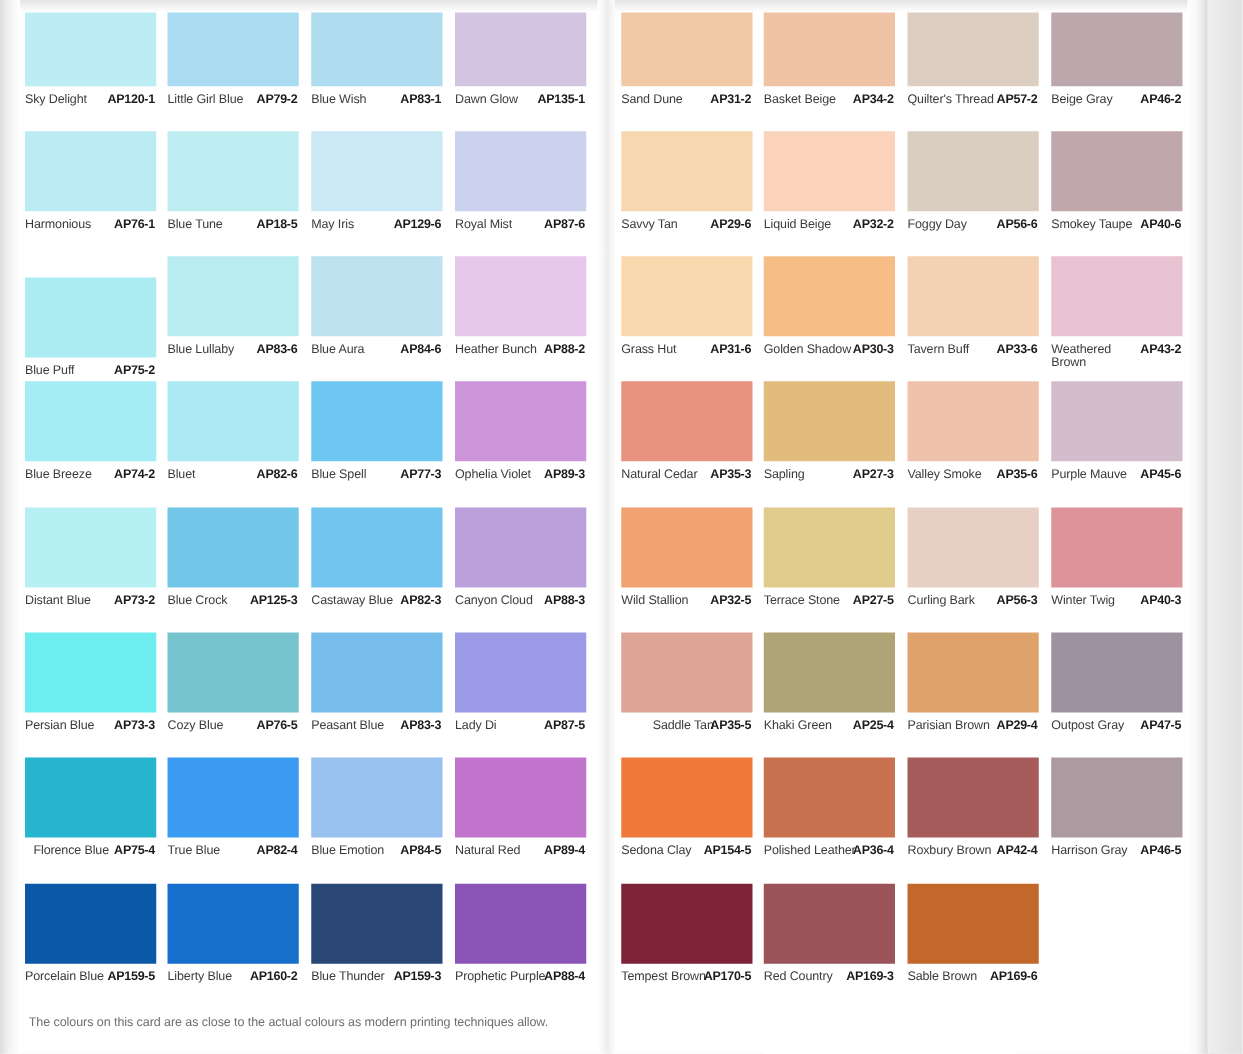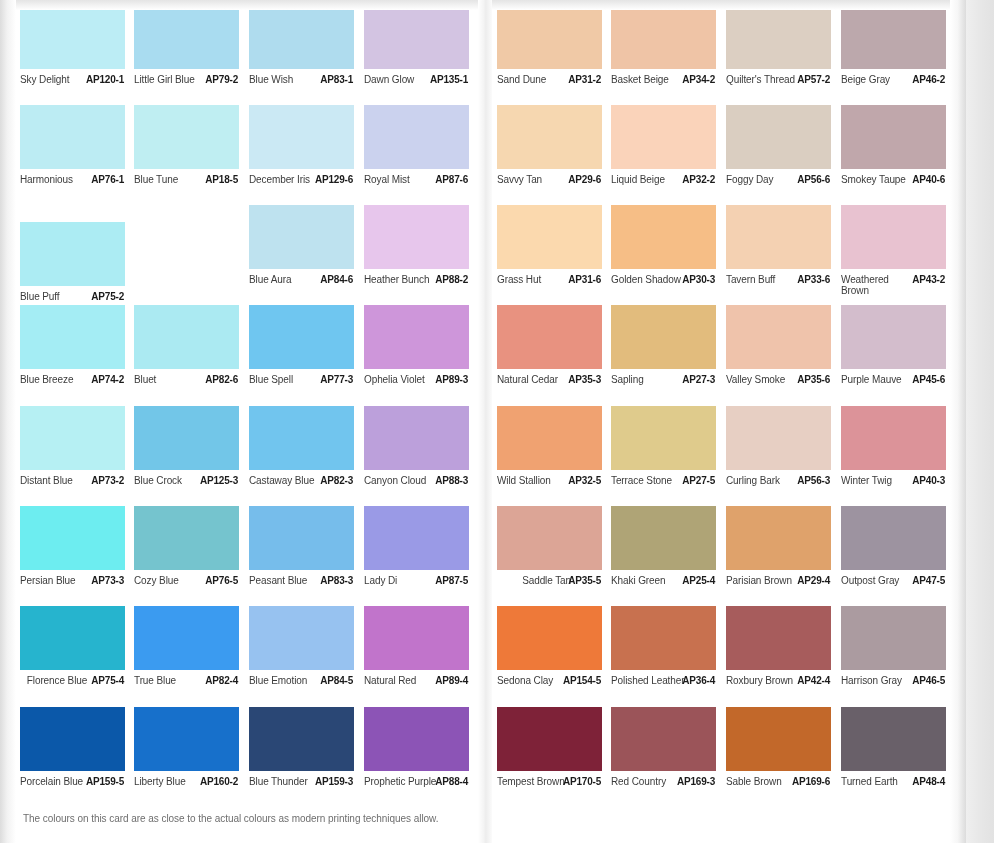--- a/index.html
+++ b/index.html
@@ -191,21 +191,21 @@
       <div class="swatch-cell" style="left: 134px; top: 105px;">
         <div class="chip" style="background: rgb(191, 238, 242);"></div>
         <div class="caption">
           <div class="c-name">Blue Tune</div>
           <div class="c-code">AP18-5</div>
         </div>
       </div>
       <div class="swatch-cell" style="left: 249px; top: 105px;">
         <div class="chip" style="background: rgb(203, 233, 244);"></div>
         <div class="caption">
-          <div class="c-name">December Iris</div>
+          <div class="c-name">May Iris</div>
           <div class="c-code">AP129-6</div>
         </div>
       </div>
       <div class="swatch-cell" style="left: 364px; top: 105px;">
         <div class="chip" style="background: rgb(203, 210, 238);"></div>
         <div class="caption">
           <div class="c-name">Royal Mist</div>
           <div class="c-code">AP87-6</div>
         </div>
       </div>
@@ -237,20 +237,27 @@
           <div class="c-code">AP40-6</div>
         </div>
       </div>
       <div class="swatch-cell" style="left: 20px; top: 222px;">
         <div class="chip" style="background: rgb(172, 236, 243);"></div>
         <div class="caption">
           <div class="c-name">Blue Puff</div>
           <div class="c-code">AP75-2</div>
         </div>
       </div>
+      <div class="swatch-cell" style="left: 134px; top: 205px;">
+        <div class="chip" style="background: rgb(185, 237, 241);"></div>
+        <div class="caption">
+          <div class="c-name">Blue Lullaby</div>
+          <div class="c-code">AP83-6</div>
+        </div>
+      </div>
       <div class="swatch-cell" style="left: 249px; top: 205px;">
         <div class="chip" style="background: rgb(190, 226, 239);"></div>
         <div class="caption">
           <div class="c-name">Blue Aura</div>
           <div class="c-code">AP84-6</div>
         </div>
       </div>
       <div class="swatch-cell" style="left: 364px; top: 205px;">
         <div class="chip" style="background: rgb(231, 198, 236);"></div>
         <div class="caption">
@@ -550,27 +557,20 @@
         <div class="caption">
           <div class="c-name">Red Country</div>
           <div class="c-code">AP169-3</div>
         </div>
       </div>
       <div class="swatch-cell" style="left: 726px; top: 707px;">
         <div class="chip" style="background: rgb(194, 104, 42);"></div>
         <div class="caption">
           <div class="c-name">Sable Brown</div>
           <div class="c-code">AP169-6</div>
-        </div>
-      </div>
-      <div class="swatch-cell" style="left: 841px; top: 707px;">
-        <div class="chip" style="background: rgb(105, 96, 105);"></div>
-        <div class="caption">
-          <div class="c-name">Turned Earth</div>
-          <div class="c-code">AP48-4</div>
         </div>
       </div>
     </div>
 
   <div id="paper-top-shade"></div>
   <div id="paper-left-shade"></div>
   <div id="center-fold"></div>
   <div id="card-right-edge"></div>
 
   <div id="footer-note">The colours on this card are as close to the actual colours as modern printing techniques allow.</div>

